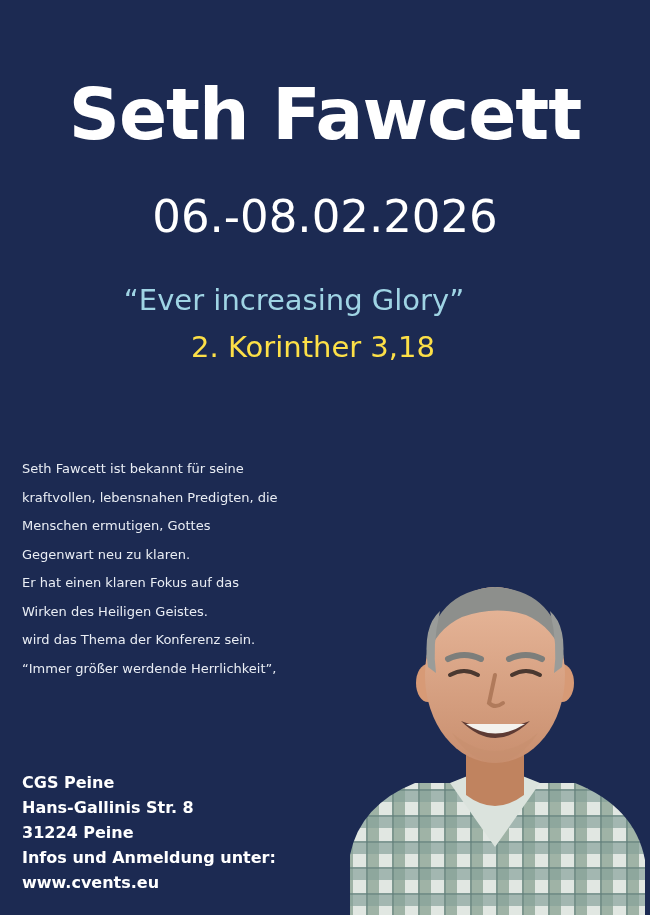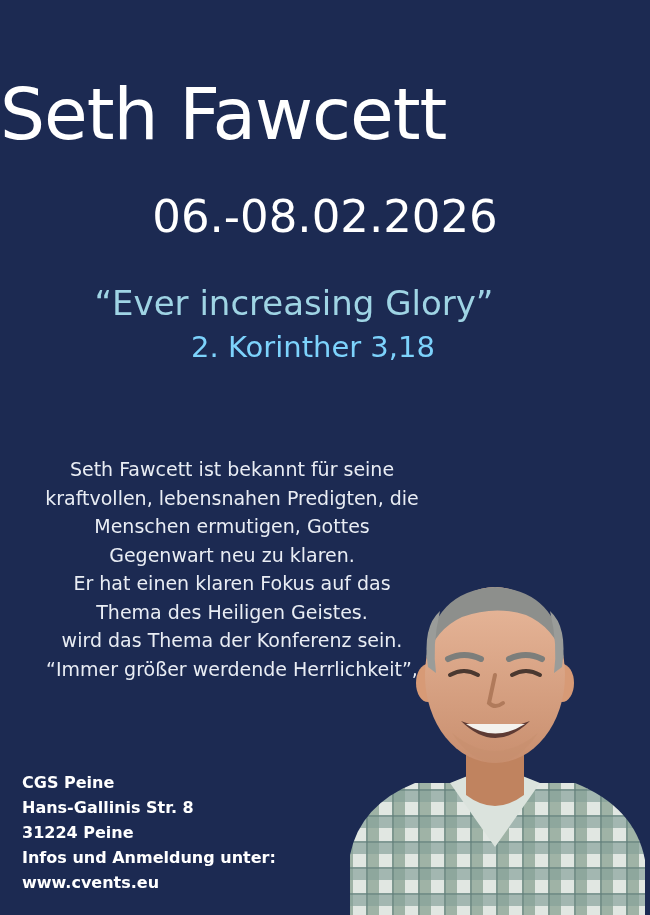--- a/index.html
+++ b/index.html
@@ -20,23 +20,24 @@
     background: #1c2a52;
     overflow: hidden;
   }
 
   
   .speaker-name {
     position: absolute;
     top: 78px;
     left: 0;
     width: 650px;
+    text-align: center;
     color: #ffffff;
     font-size: 71px;
-    font-weight: normal;
+    font-weight: bold;
     letter-spacing: -1px;
     line-height: 1.05;
     white-space: nowrap;
   }
   .event-dates {
     position: absolute;
     top: 192px;
     left: 0;
     width: 650px;
     text-align: center;
@@ -48,44 +49,43 @@
   }
 
   
   .theme-quote {
     position: absolute;
     top: 282px;
     left: 0;
     width: 588px;
     text-align: center;
     color: #9fd4e4;
-    font-size: 34px;
+    font-size: 29px;
     line-height: 1.25;
   }
   .theme-reference {
     position: absolute;
     top: 329px;
     left: 0;
     width: 626px;
     text-align: center;
-    color: #7dd3fc;
+    color: #fde047;
     font-size: 29px;
     line-height: 1.25;
   }
 
   
   .bio {
     position: absolute;
     top: 455px;
     left: 22px;
     width: 420px;
     color: #e9edf4;
-    font-size: 19px;
+    font-size: 13px;
     line-height: 28.5px;
-    text-align: center;
   }
   .bio-line {
     white-space: nowrap;
   }
 
   
   .contact {
     position: absolute;
     left: 22px;
     top: 770px;
@@ -126,21 +126,21 @@
   <div class="theme-quote">“Ever increasing Glory”</div>
 
   <div class="theme-reference">2. Korinther 3,18</div>
 
   <div class="bio">
     <div class="bio-line">Seth Fawcett ist bekannt für seine</div>
     <div class="bio-line">kraftvollen, lebensnahen Predigten, die</div>
     <div class="bio-line">Menschen ermutigen, Gottes</div>
     <div class="bio-line">Gegenwart neu zu klaren.</div>
     <div class="bio-line">Er hat einen klaren Fokus auf das</div>
-    <div class="bio-line">Thema des Heiligen Geistes.</div>
+    <div class="bio-line">Wirken des Heiligen Geistes.</div>
     <div class="bio-line">wird das Thema der Konferenz sein.</div>
     <div class="bio-line">“Immer größer werdende Herrlichkeit”,</div>
   </div>
 
   <div class="contact">
     <div class="contact-line">CGS Peine</div>
     <div class="contact-line">Hans-Gallinis Str. 8</div>
     <div class="contact-line">31224 Peine</div>
     <div class="contact-line">Infos und Anmeldung unter:</div>
     <div class="contact-line">www.cvents.eu</div>

